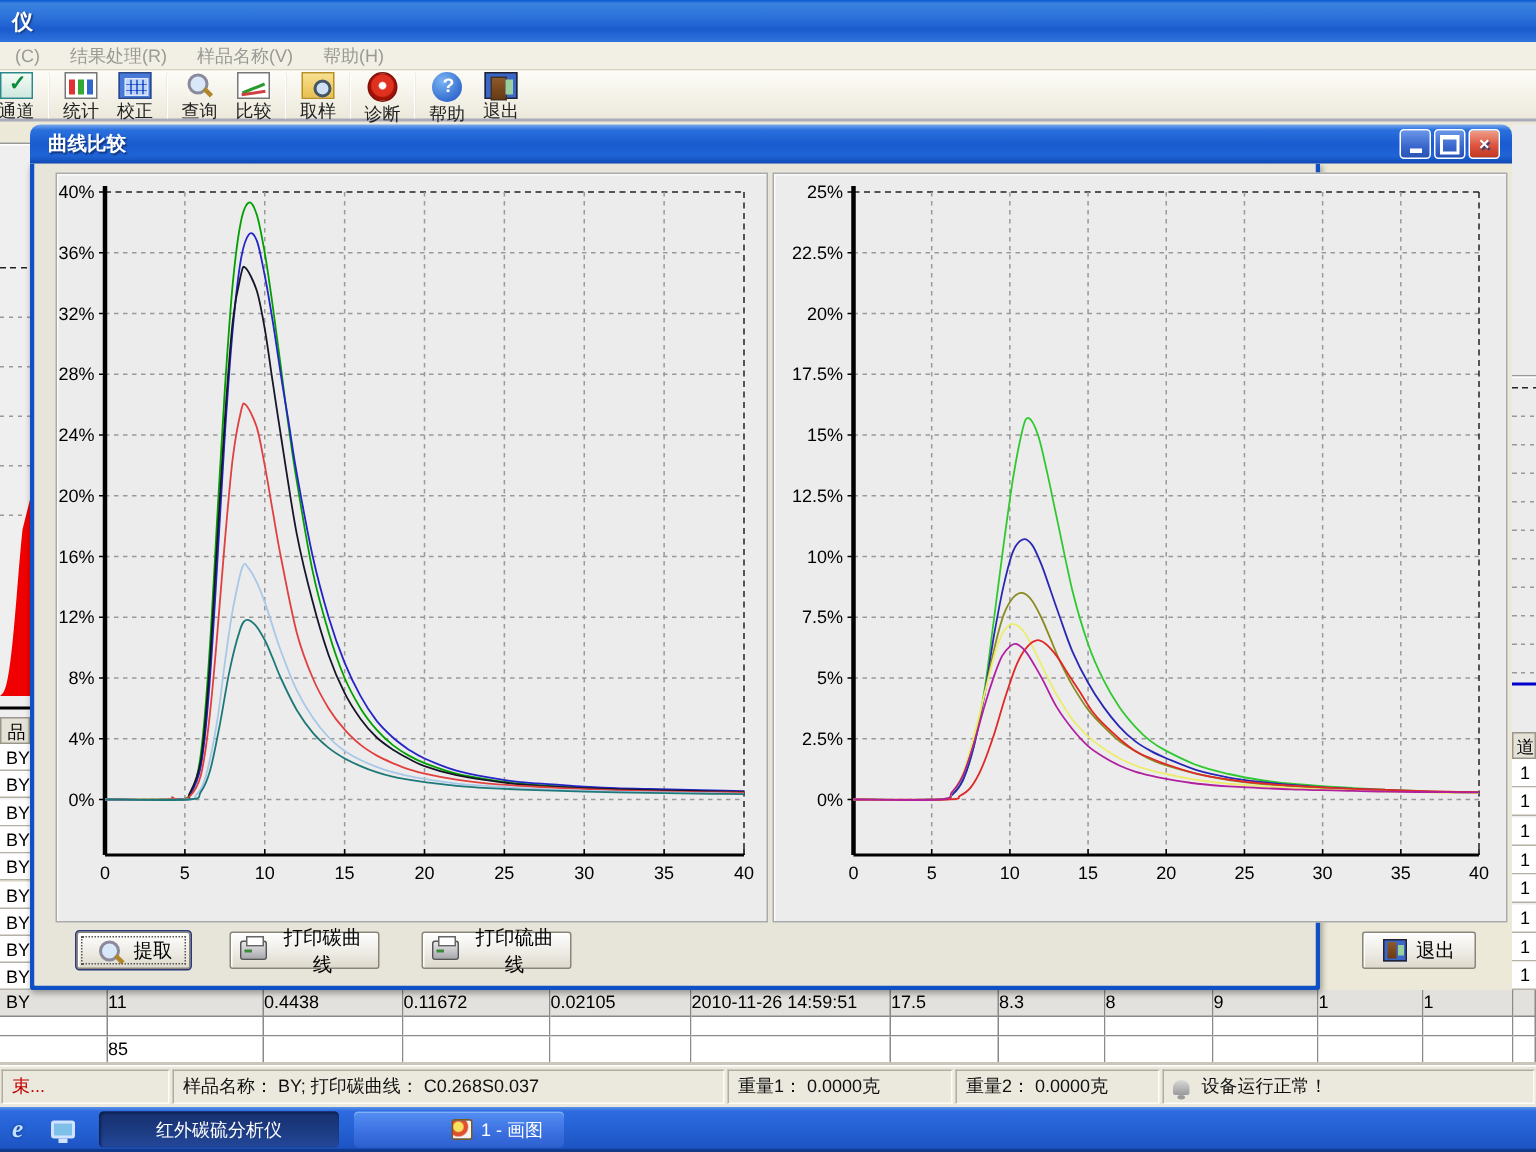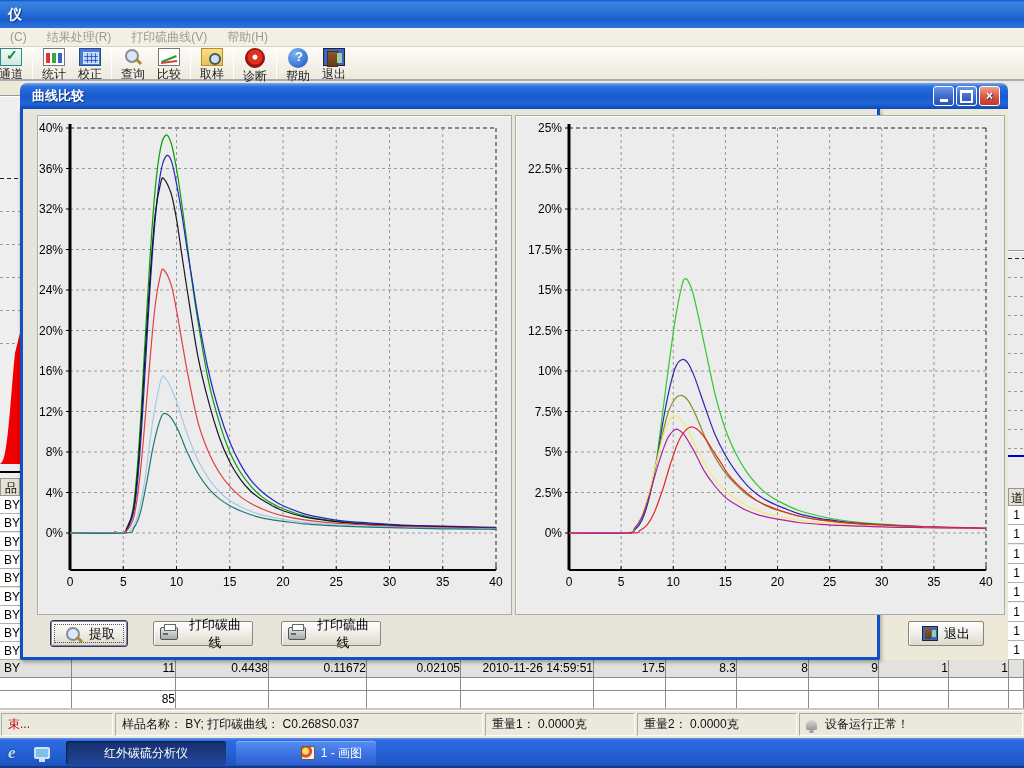--- a/index.html
+++ b/index.html
@@ -50,21 +50,21 @@
 
   
   .sliver{position:absolute;overflow:hidden;}
   .dashline{position:absolute;left:0;width:100%;height:1px;}
   .dash-gray{background:repeating-linear-gradient(90deg,#999 0 3px,transparent 3px 6px);}
   .dash-black{background:repeating-linear-gradient(90deg,#222 0 4px,transparent 4px 7px);}
   .bg-cell{position:absolute;left:0;width:100%;font-size:12px;color:#000;border-bottom:1px solid #b4b0a4;background:#fff;line-height:18px;}
   .bg-head{background:#e4e1d6;border:1px solid #9a968a;font-weight:normal;}
   .bt-row{position:absolute;left:0;width:1024px;display:flex;}
   .bt-cell{border-right:1px solid #8a8a8a;border-bottom:1px solid #8a8a8a;font-size:12px;
-    overflow:hidden;white-space:nowrap;text-align:right;background:#fff;}
+    overflow:hidden;white-space:nowrap;text-align:left;background:#fff;}
   .bt-cell:first-child{text-align:left;padding-left:4px;}
   .bt-r1 .bt-cell{background:#e2e1dd;}
 
   
   .statusbar{position:absolute;left:0;top:710px;width:1024px;height:28px;background:#ebe8dd;
     border-top:1px solid #fff;box-shadow:0 -2px 0 #cac6b8;display:flex;align-items:stretch;font-size:12px;color:#111;}
   .sb-panel{border:1px solid;border-color:#b0ac9e #fdfdf8 #fdfdf8 #b0ac9e;margin:2px 1px;display:flex;align-items:center;padding:0 6px;white-space:nowrap;overflow:hidden;}
   .i-bell{width:11px;height:10px;background:linear-gradient(#d8d8d8,#9a9a9a);border-radius:50% 50% 15% 15%;margin-right:8px;position:relative;flex:none;}
   .i-bell::after{content:"";position:absolute;left:3px;bottom:-3px;width:5px;height:3px;background:#9a9a9a;border-radius:50%;}
 
@@ -122,21 +122,21 @@
 <body>
 
 <div id="screen">
 
   <div class="mw-titlebar">
     <span>仪</span>
   </div>
   <div class="mw-menubar" id="menubar">
       <span class="menu-item">(C)</span>
       <span class="menu-item">结果处理(R)</span>
-      <span class="menu-item">打印硫曲线(V)</span>
+      <span class="menu-item">样品名称(V)</span>
       <span class="menu-item">帮助(H)</span>
     </div>
   <div class="mw-toolbar" id="toolbar">
       <span class="tbtn">
         <span class="ic ic-channel"></span>
         <span>通道</span>
       </span>
       <span class="tsep"></span>
       <span class="tbtn">
         <span class="ic ic-stats"></span>
@@ -270,21 +270,21 @@
         <div class="bt-cell" style="width: 70px; line-height: 17px;"></div>
         <div class="bt-cell" style="width: 60px; line-height: 17px;"></div>
         <div class="bt-cell" style="width: 15px; line-height: 17px;"></div>
       </div>
     </div>
 
   <div class="statusbar">
     <div class="sb-panel" style="width:112px;color:#c00000;">束...</div>
     <div class="sb-panel" style="width:368px;">样品名称： BY; 打印碳曲线： C0.268S0.037</div>
     <div class="sb-panel" style="width:150px;">重量1： 0.0000克</div>
-    <div class="sb-panel" style="width:160px;">重量2： 0.0000克</div>
+    <div class="sb-panel" style="width:136px;">重量2： 0.0000克</div>
     <div class="sb-panel" style="flex:1;">
       <span class="i-bell"></span>
       <span>设备运行正常！</span>
     </div>
   </div>
 
   <div class="taskbar">
     <span class="ql-ie">e</span>
     <span class="ql-desk"></span>
     <span id="taskbtns" style="display:flex;">

